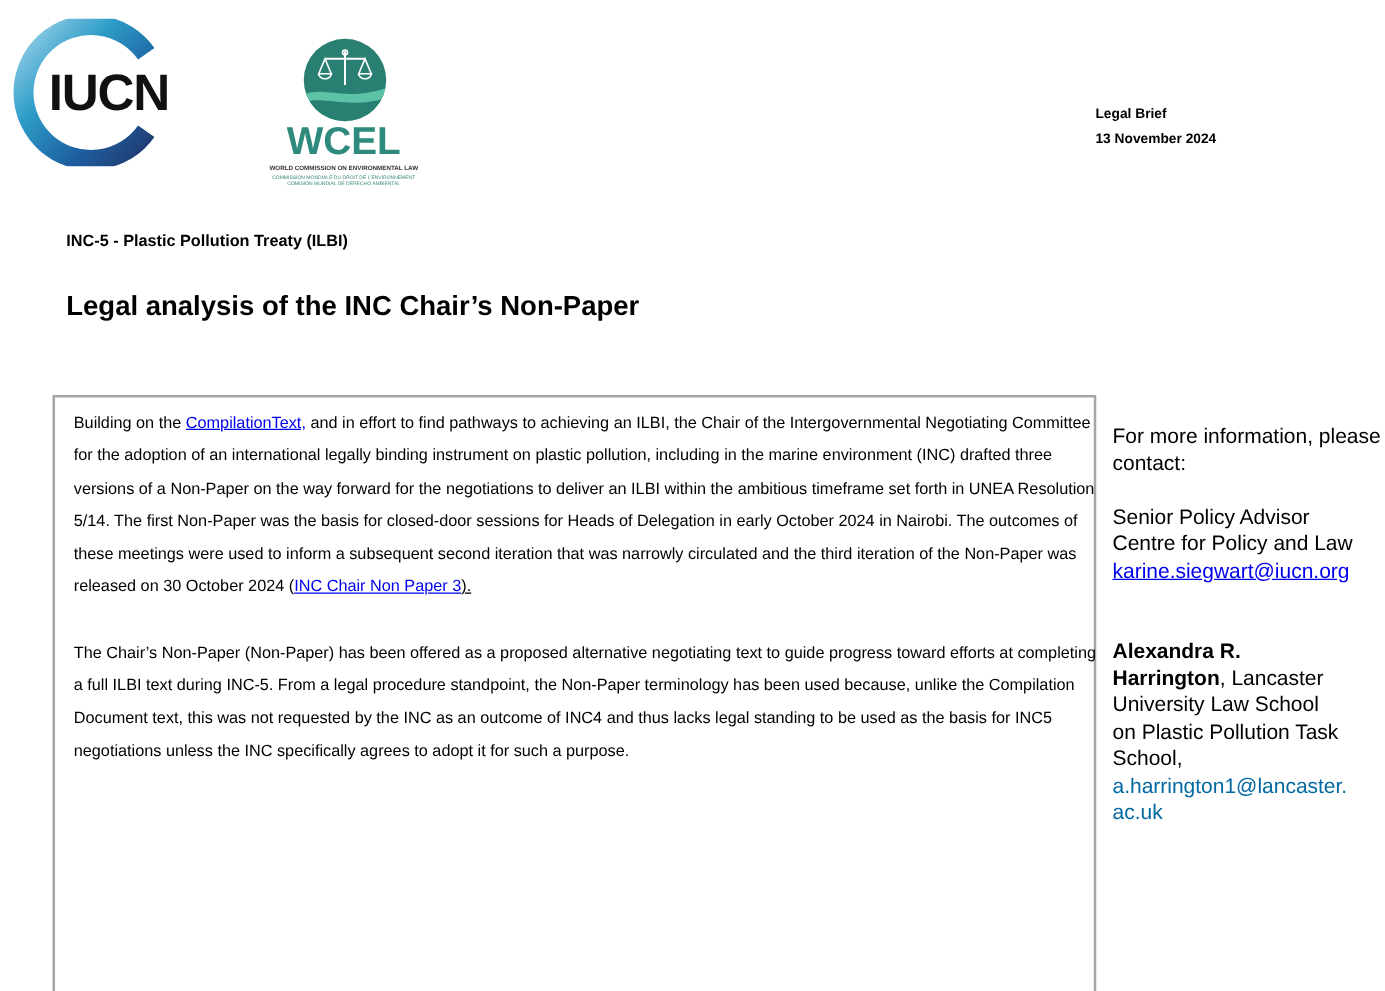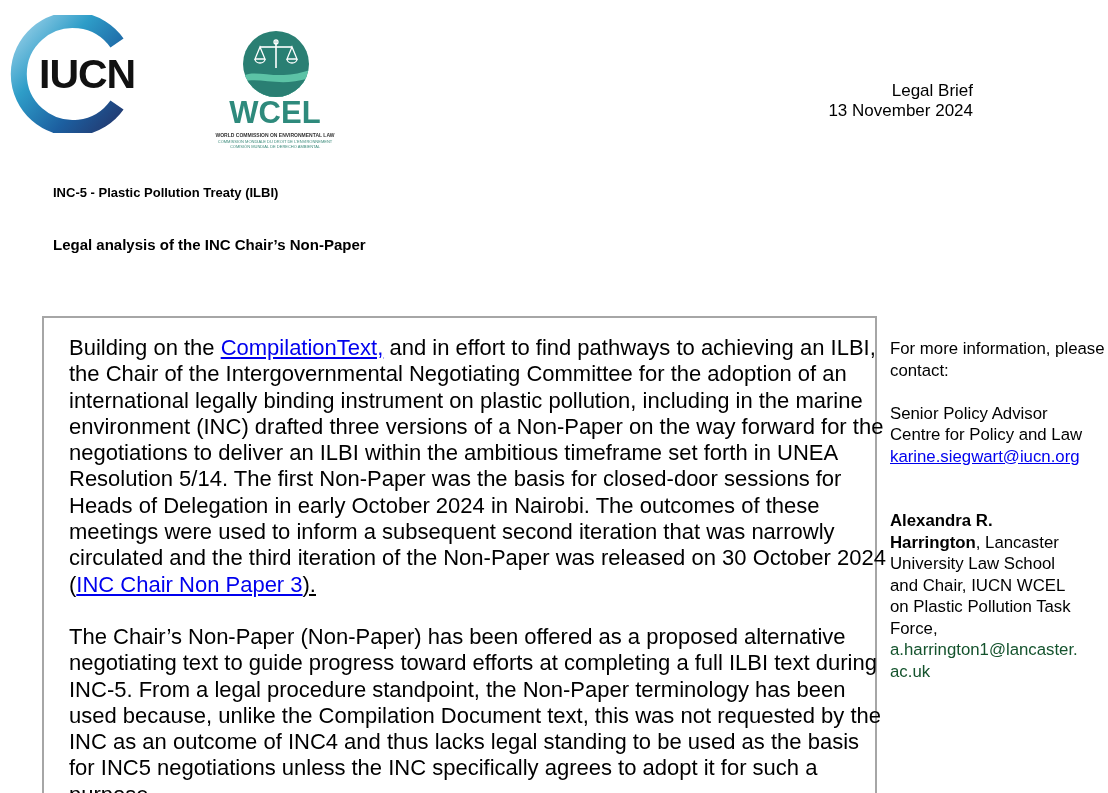--- a/index.html
+++ b/index.html
@@ -87,60 +87,59 @@
       white-space: nowrap;
     }
     .wcel-sub2 { top: 109px; }
     .wcel-sub3 { top: 114px; }
 
     
     .doc-meta {
       position: absolute;
       right: 135px;
       top: 81px;
-      text-align: right;
-      font-weight: normal;
-      font-size: 17px;
+      font-weight: bold;
+      font-size: 11px;
       line-height: 20px;
     }
 
     
     .title-1 {
       position: absolute;
       left: 53px;
       top: 181px;
       font-weight: bold;
       font-size: 13px;
       line-height: 24px;
       white-space: nowrap;
     }
     .title-2 {
       position: absolute;
       left: 53px;
       top: 233px;
       font-weight: bold;
-      font-size: 15px;
+      font-size: 22px;
       line-height: 24px;
       white-space: nowrap;
     }
 
     
     .main-box {
       position: absolute;
       left: 42px;
       top: 316px;
       width: 835px;
       height: 500px;
       border: 2px solid #a6a6a6;
       box-sizing: border-box;
       padding: 1px 0 0 9px;
     }
     .main-box p {
-      margin: 16px;
-      font-size: 22px;
+      margin: 6px;
+      font-size: 13px;
       line-height: 26.3px;
       width: 820px;
     }
     .main-box p + p {
       margin-top: 26px;
     }
     a.link {
       color: #0000ee;
       text-decoration: underline;
       cursor: pointer;
@@ -168,21 +167,21 @@
       margin-top: 43px;
     }
     .sidebar b {
       font-weight: bold;
     }
     .sidebar a.mail-1 {
       color: #0000ee;
       text-decoration: underline;
     }
     .sidebar a.mail-2 {
-      color: #14532d;
+      color: #0369a1;
       text-decoration: none;
     }
     .block {
       display: block;
     }
   </style>
 </head>
 <body>
 
 <div class="iucn-logo">
@@ -245,18 +244,17 @@
   <div class="contact-block">
     <span class="block">Senior Policy Advisor</span>
     <span class="block">Centre for Policy and Law</span>
     <a class="block mail-1">karine.siegwart@iucn.org</a>
   </div>
 
   <div class="contact-block">
     <b class="block">Alexandra R.</b>
     <span class="block"><b>Harrington</b><span>, Lancaster</span></span>
     <span class="block">University Law School</span>
-    <span class="block">and Chair, IUCN WCEL</span>
     <span class="block">on Plastic Pollution Task</span>
-    <span class="block">Force,</span>
+    <span class="block">School,</span>
     <a class="mail-2"><span class="block">a.harrington1@lancaster.</span><span class="block">ac.uk</span></a>
   </div>
 </div>
 
 </body></html>

